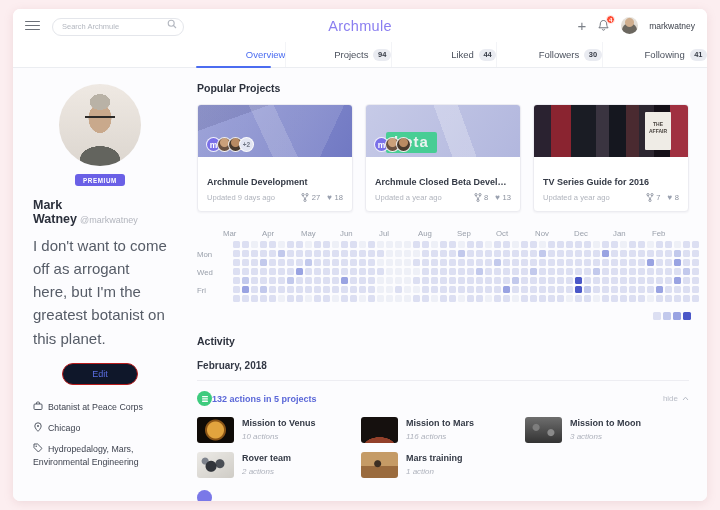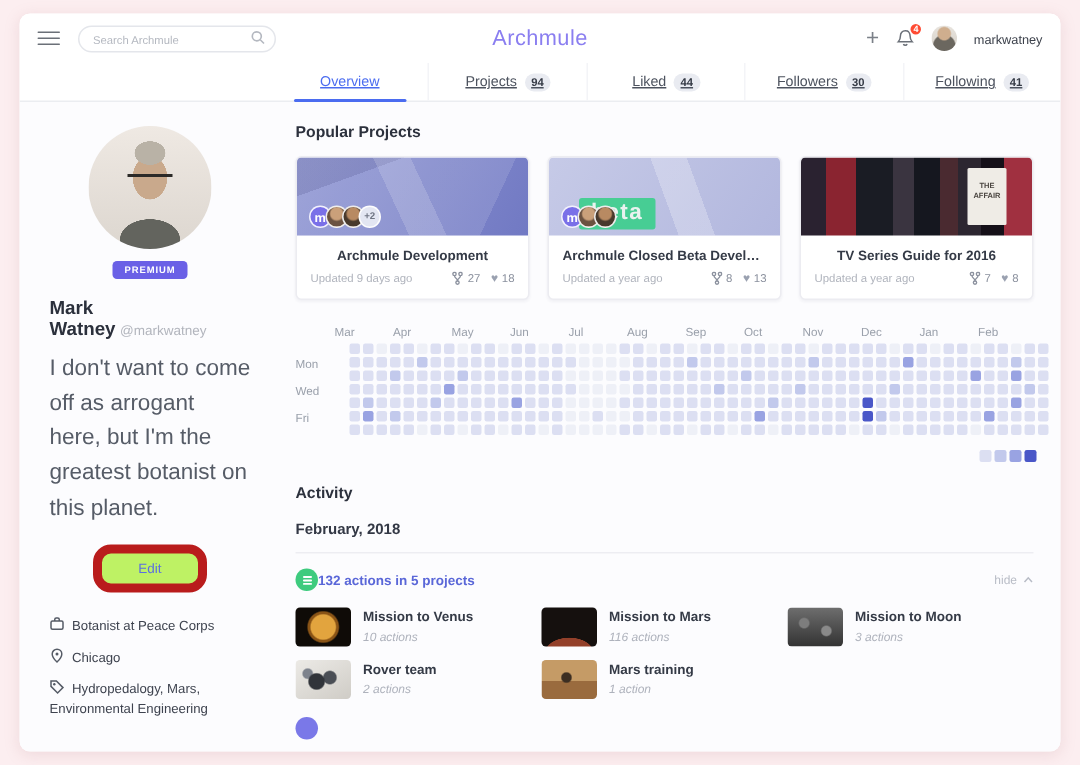--- a/index.html
+++ b/index.html
@@ -44,24 +44,23 @@
     width:17px; height:17px; border-radius:50%;
     background:radial-gradient(circle at 50% 32%, #cfae8e 0 4px, transparent 5px),
                radial-gradient(circle at 50% 80%, #6b675f 0 7px, transparent 8px),
                linear-gradient(#e8e4de,#d5d0c8);
     cursor:pointer;
   }
   .username { font-size:8.5px; color:#3c414b; cursor:pointer; }
   
   .tabbar { height:26px; flex:0 0 26px; display:flex; border-bottom:1px solid #ebedf1; padding-left:168px; background:#fff; }
   .tab {
-    flex:1; display:flex; align-items:center; justify-content:center; gap:5px;
+    flex:1; display:flex; align-items:center; justify-content:flex-end; gap:5px;
     font-size:9.5px; color:#4c525e; cursor:pointer; position:relative;
     border-left:1px solid #f3f4f7;
-    text-decoration:underline;
   }
   .tab:first-child { border-left:none; }
   .tab .tbadge {
     background:#e9ebf1; color:#363b46; font-size:7.5px; font-weight:bold;
     padding:1.5px 4.5px; border-radius:7px;
   }
   .tab.active { color:#4b6cf0; }
   .tab.active::after {
     content:""; position:absolute; bottom:-1px; left:14%; width:72%;
     height:2px; background:#4b6cf0; border-radius:1px;
@@ -83,21 +82,21 @@
   .premium {
     display:inline-block; margin-top:8px; background:#6a60e6; color:#fff;
     font-size:6.3px; font-weight:bold; letter-spacing:.6px;
     padding:2.5px 8px; border-radius:3px;
   }
   .nameline { margin-top:11px; font-size:12.5px; font-weight:bold; color:#2b303c; }
   .handle { font-size:9px; color:#b2b5bd; font-weight:normal; margin-left:3px; }
   .bio { margin-top:8px; font-size:15px; color:#565c67; line-height:1.55; }
   .edit-btn {
     display:block; margin:13px auto 0; width:76px; padding:5px 0;
-    border:6px solid #b91c1c; border-radius:12px; background:#bef264;
+    border:1px solid #b91c1c; border-radius:12px; background:#0f172a;
     color:#5b6ee1; font-size:9px; text-align:center; cursor:pointer;
     font-family:"Liberation Sans", sans-serif;
   }
   .details { margin-top:16px; }
   .detail { font-size:8.8px; color:#3e434f; margin-bottom:8px; line-height:1.5; }
   .detail .dicon { display:inline-block; vertical-align:-1px; margin-right:5px; }
   
   .main { flex:1; padding:14px 18px 0 12px; overflow:hidden; }
   .sec-title { font-size:10.5px; font-weight:bold; color:#2c313d; }
   .cards { display:flex; gap:12px; margin-top:10px; }
@@ -134,21 +133,21 @@
     text-align:center; padding-top:9px; line-height:1.4; border-radius:1px;
   }
   .avstack { position:absolute; left:8px; bottom:5px; display:flex; align-items:center; }
   .av { width:15px; height:15px; border-radius:50%; border:1.5px solid rgba(255,255,255,.9); margin-right:-4px; }
   .av-logo { background:#7a70e8; color:#fff; font-size:8.5px; font-weight:bold;
     display:flex; align-items:center; justify-content:center; }
   .av-p1 { background:radial-gradient(circle at 50% 35%, #caa07a 0 4px, #6b5240 5px); }
   .av-p2 { background:radial-gradient(circle at 50% 35%, #b88a62 0 4px, #48392c 5px); }
   .av-more { background:#e3e6f2; color:#707684; font-size:6.5px; font-weight:bold;
     display:flex; align-items:center; justify-content:center; }
-  .card-body { padding:8px 9px 9px;text-align:center; }
+  .card-body { padding:20px 9px 9px; }
   .card-title { font-size:9px; font-weight:bold; color:#33384299; color:#343a46;
     white-space:nowrap; overflow:hidden; text-overflow:ellipsis; }
   .card-meta { display:flex; justify-content:space-between; align-items:center; margin-top:6px; }
   .updated { font-size:7.6px; color:#b0b4bd; }
   .stats { display:flex; align-items:center; gap:7px; }
   .stat { display:flex; align-items:center; gap:2.5px; font-size:7.6px; color:#8b919e; }
   .heart { color:#9aa1b0; font-size:8px; line-height:1; }
   
   .heatmap-sec { margin-top:17px; }
   .hm-months { display:flex; margin:9px 0 3px 26px; width:468px; }

